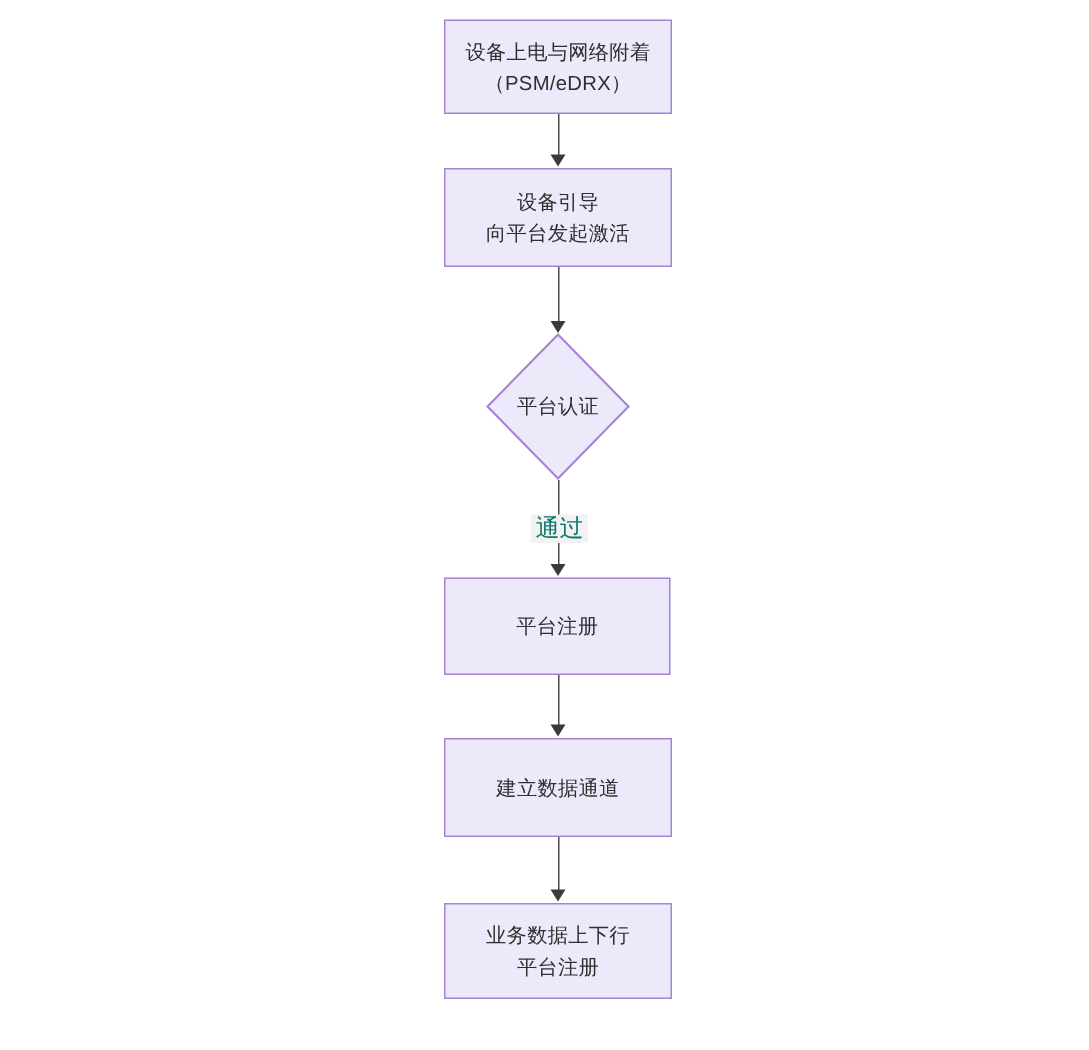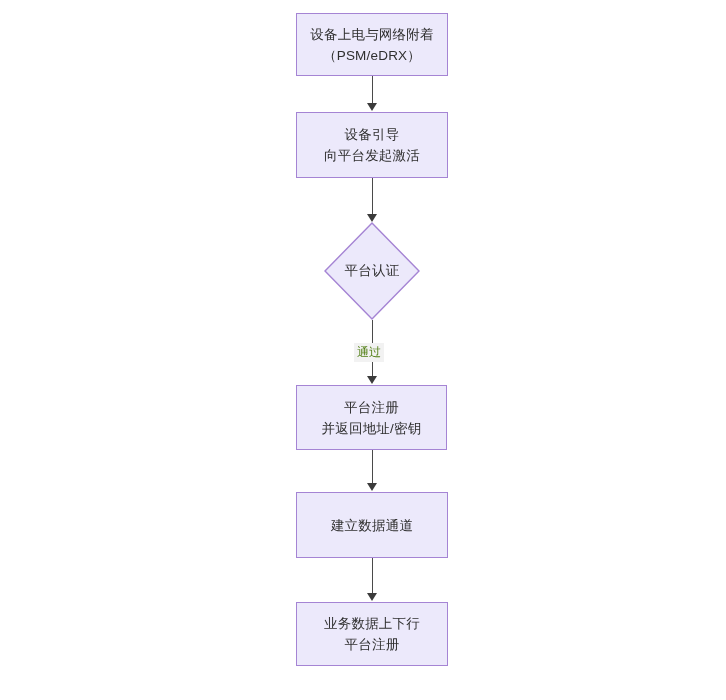--- a/index.html
+++ b/index.html
@@ -81,22 +81,22 @@
     width: 0;
     height: 0;
     border-left: 5px solid transparent;
     border-right: 5px solid transparent;
     border-top: 8px solid #3b3b3b;
     z-index: 2;
   }
   .edge-label {
     position: absolute;
     background: #f2f2f2;
-    color: #4d7c0f;
-    font-size: 12px;
+    color: #0f766e;
+    font-size: 16px;
     line-height: 17px;
     padding: 1px 3px;
     white-space: nowrap;
     z-index: 4;
   }
 </style>
 </head>
 <body>
 
 <div id="flow-canvas">
@@ -129,21 +129,20 @@
 
   <div class="node-diamond" style="left:324px; top:222px; width:96px; height:98px;">
     <svg class="diamond-shape" viewBox="0 0 96 98" preserveAspectRatio="none">
       <polygon points="48,1 95,49 48,97 1,49" fill="#ece9fb" stroke="#a584d4" stroke-width="1.4"></polygon>
     </svg>
     <div class="diamond-label">平台认证</div>
   </div>
 
   <div class="node-box" style="left:296px; top:385px; width:151px; height:65px;">
     <span class="line">平台注册</span>
-    <span class="line">并返回地址/密钥</span>
   </div>
 
   <div class="node-box" style="left:296px; top:492px; width:152px; height:66px;gap:11px;">
     <span class="line">建立数据通道</span>
   </div>
 
   <div class="node-box" style="left:296px; top:602px; width:152px; height:64px;">
     <span class="line">业务数据上下行</span>
     <span class="line">平台注册</span>
   </div>

